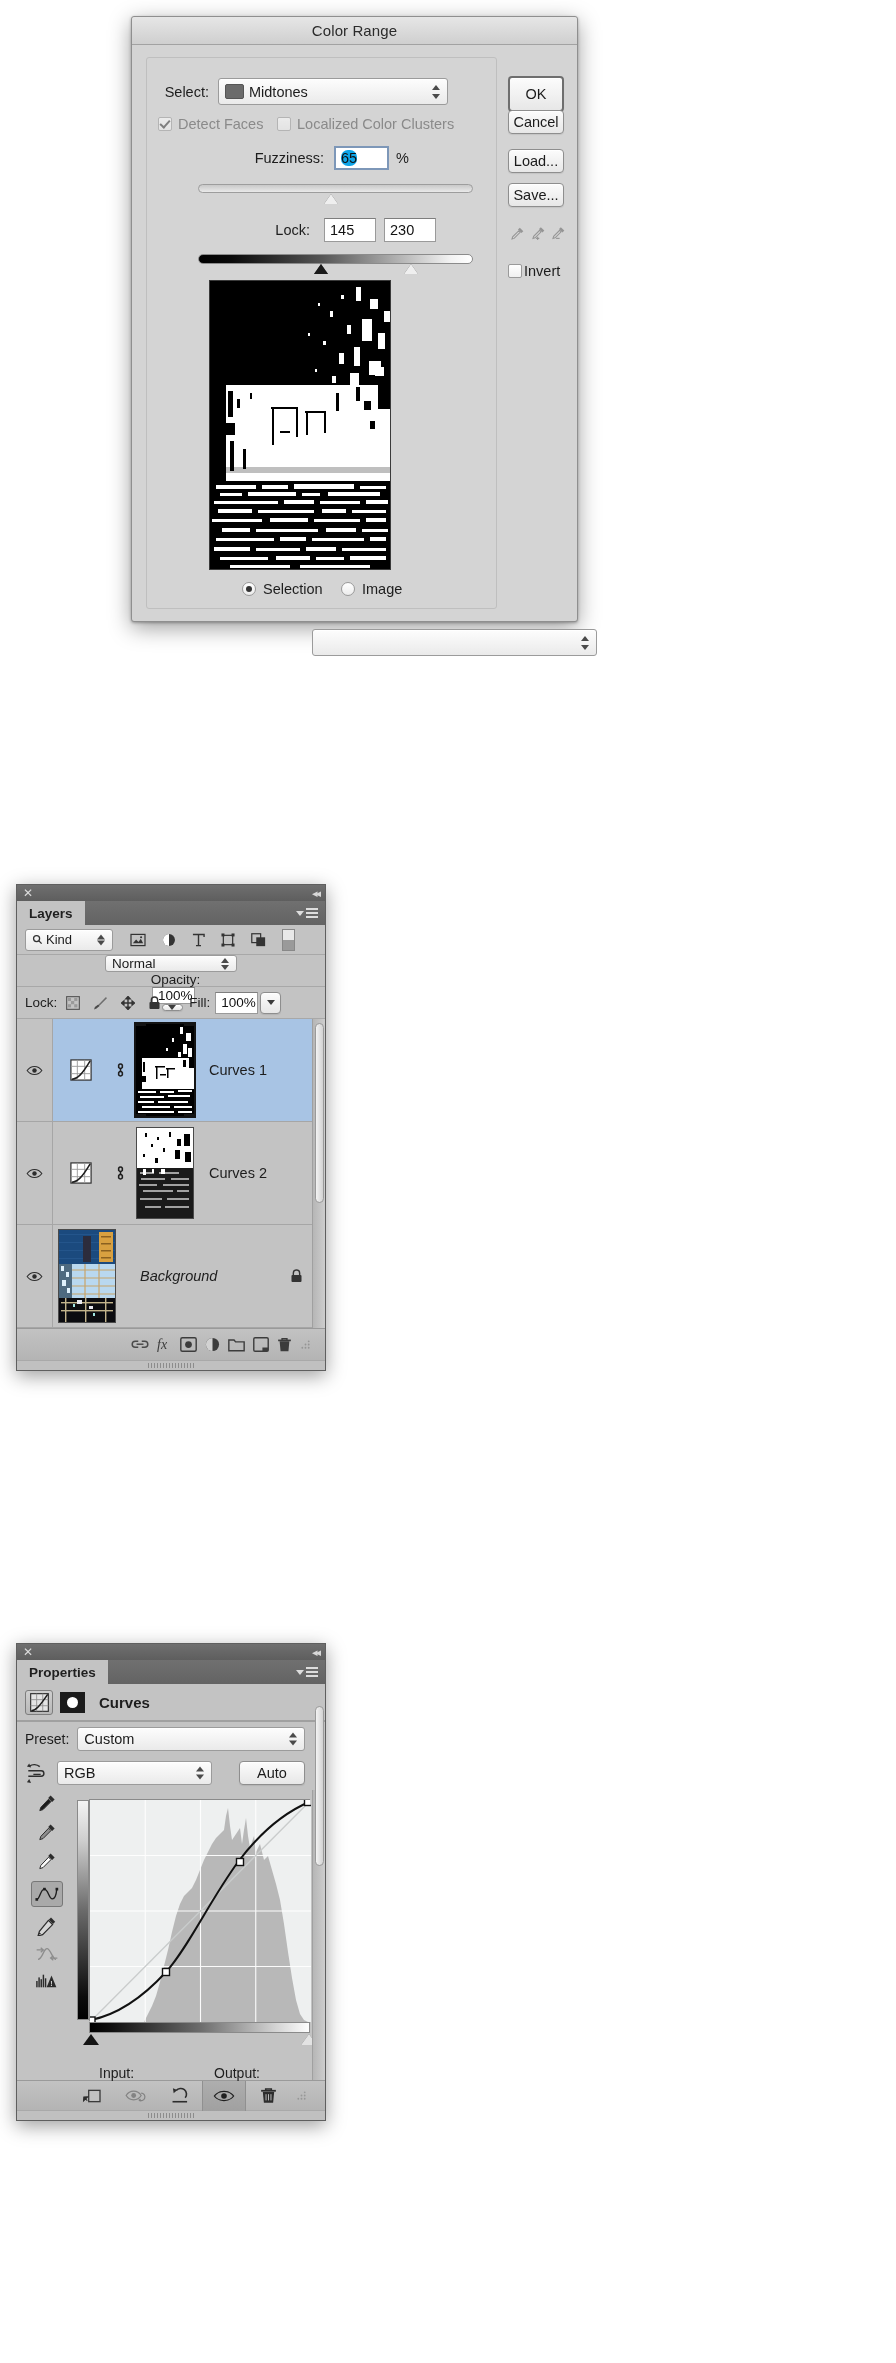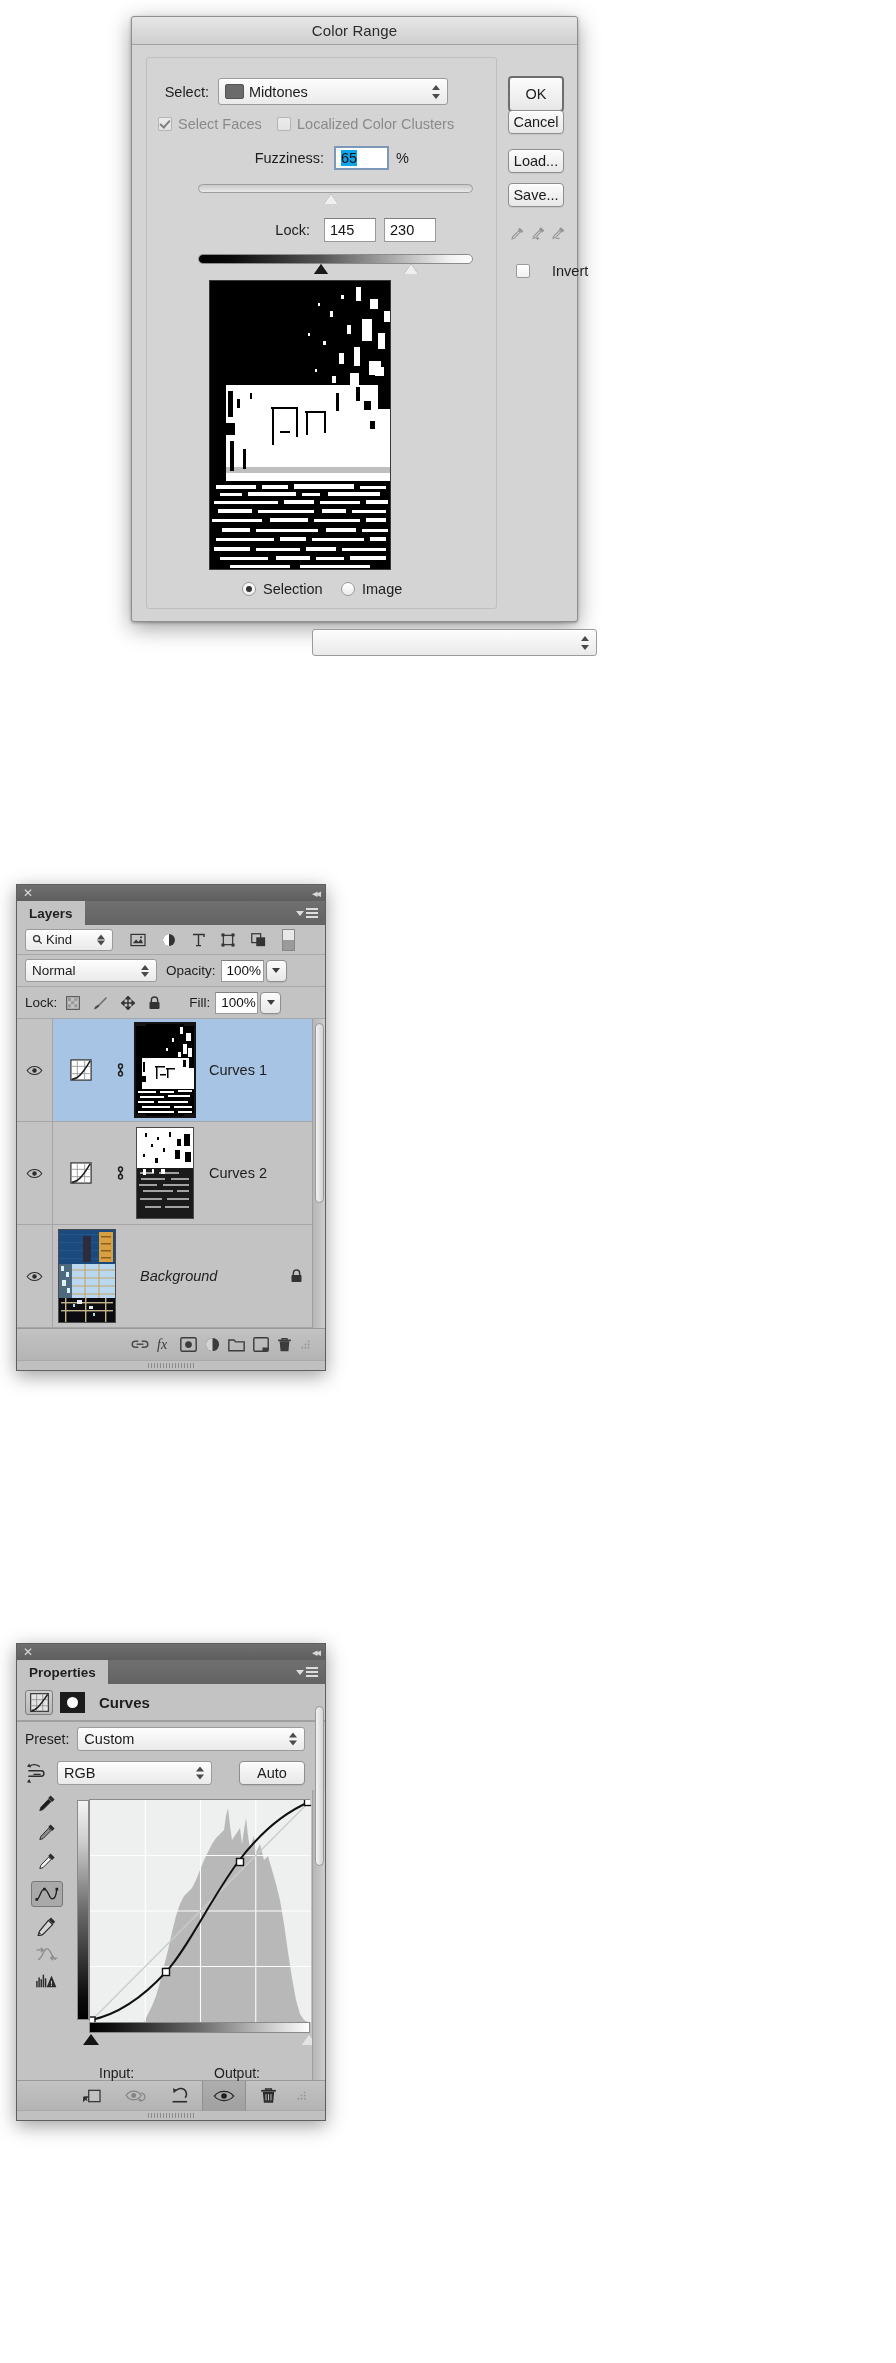--- a/index.html
+++ b/index.html
@@ -69,21 +69,21 @@
 
   .txtfield {
     background: #ffffff;
     border: 1px solid #9a9a9a;
     border-top-color: #7e7e7e;
     font-size: 14.5px; color: #111;
     display: flex; align-items: center;
     padding-left: 5px;
   }
   .txtfield.focus { border: 2px solid #7d97b8; }
-  .sel-text { background: #0ea5e9; }
+  .sel-text { background: #0ea5e9; border-radius: 7px; }
 
   
   .cbox {
     width: 14px; height: 14px;
     background: linear-gradient(#ffffff, #f0f0f0);
     border: 1px solid #9a9a9a; border-radius: 2px;
     position: relative; flex: none;
   }
   .cbox.on:after {
     content: ""; position: absolute; left: 3px; top: 0px;
@@ -214,21 +214,21 @@
         <span class="lbl" style="width:55px; text-align:right;">Select:</span>
         <div class="popup" style="margin-left:9px; width:230px;">
           <span style="display:inline-block;width:19px;height:15px;background:#6b6b6b;border:1px solid #555;border-radius:2px;margin-right:5px;"></span>
           <span>Midtones</span>
           <span class="arrows"></span>
         </div>
       </div>
 
       <div style="position:absolute; left:26px; top:71px; display:flex; align-items:center; gap:6px;">
         <span class="cbox on dim"></span>
-        <span class="lbl" style="color:#8a8a8a;">Select Faces</span>
+        <span class="lbl" style="color:#8a8a8a;">Detect Faces</span>
       </div>
       <div style="position:absolute; left:145px; top:71px; display:flex; align-items:center; gap:6px;">
         <span class="cbox dim"></span>
         <span class="lbl" style="color:#8a8a8a;">Localized Color Clusters</span>
       </div>
 
       <div style="position:absolute; left:22px; top:101px; width:330px; display:flex; align-items:center;">
         <span class="lbl" style="width:170px; text-align:right;">Fuzziness:</span>
         <div class="txtfield focus" style="margin-left:10px; width:55px; height:24px;">
           <span class="sel-text">65</span>
@@ -378,21 +378,21 @@
           <path d="M9.2 4.6l1.6 1.6-6.4 6.4-2.3.7.7-2.3z" fill="none" stroke="#4a4a4a" stroke-width="1.1"></path>
           <path d="M5.4 13.2h3.4M7.1 11.5v3.4" stroke="#4a4a4a" stroke-width="1.1"></path>
         </svg>
         <svg width="15" height="15" viewBox="0 0 16 16">
           <path d="M10.5 1.2l3.7 3.7-2 2-3.7-3.7z" fill="#4a4a4a"></path>
           <path d="M9.2 4.6l1.6 1.6-6.4 6.4-2.3.7.7-2.3z" fill="none" stroke="#4a4a4a" stroke-width="1.1"></path>
           <path d="M5.4 13.2h3.8" stroke="#4a4a4a" stroke-width="1.2"></path>
         </svg>
       </div>
 
-      <div style="position:absolute; left:376px; top:218px; display:flex; align-items:center; gap:22px;margin-left:8px;">
+      <div style="position:absolute; left:376px; top:218px; display:flex; align-items:center; gap:2px;">
         <span class="cbox"></span>
         <span class="lbl">Invert</span>
       </div>
 
       <div class="popup" style="position:absolute; left:180px; top:584px; width:285px;">
         <span class="arrows"></span>
       </div>
     </div>
   </div>
 
@@ -446,21 +446,21 @@
         </svg>
         <svg width="15" height="14" viewBox="0 0 16 15">
           <rect x="0.8" y="0.8" width="9.5" height="9.5" fill="none" stroke="#333" stroke-width="1.3"></rect>
           <rect x="5.6" y="4.6" width="9.5" height="9.5" fill="#333"></rect>
         </svg>
       </div>
       <div style="margin-left:16px; width:13px; height:22px; border:1px solid #888;
                   background:linear-gradient(#e8e8e8 0 50%, #9a9a9a 50% 100%);"></div>
     </div>
 
-    <div class="panel-row" style="height:32px;">
+    <div class="panel-row" style="height:32px;flex-direction:column;">
       <div class="popup" style="width:132px; height:23px; font-size:13.5px;">
         <span>Normal</span>
         <span class="arrows" style="height:14px;"></span>
       </div>
       <span class="lbl" style="margin-left:9px; font-size:13.5px;">Opacity:</span>
       <div class="txtfield" style="margin-left:5px; width:43px; height:22px; font-size:13.5px;">
         <span>100%</span>
       </div>
       <div class="btn" style="margin-left:2px; width:21px; height:22px;">
         <span style="width:0;height:0;border-left:4px solid transparent;border-right:4px solid transparent;border-top:5px solid #3c3c3c;"></span>

